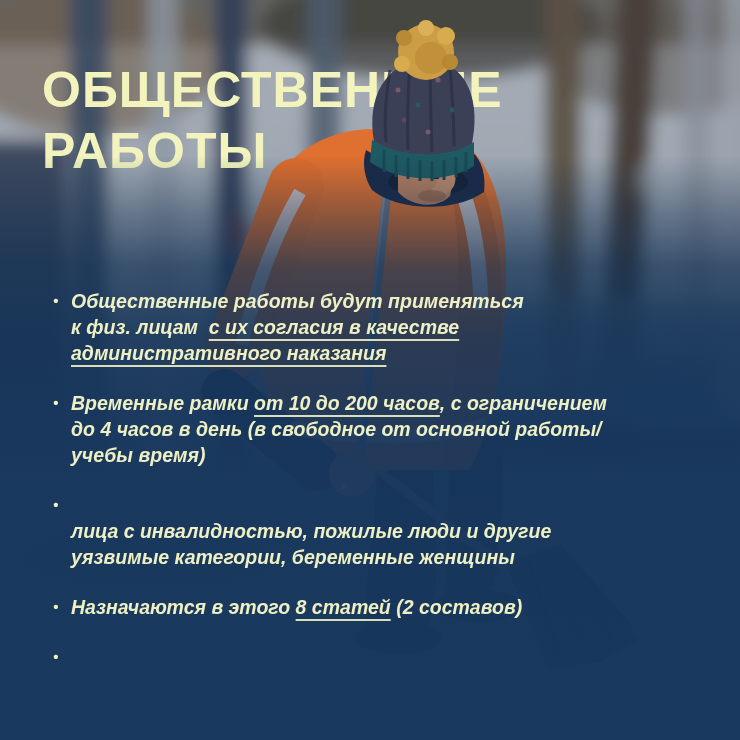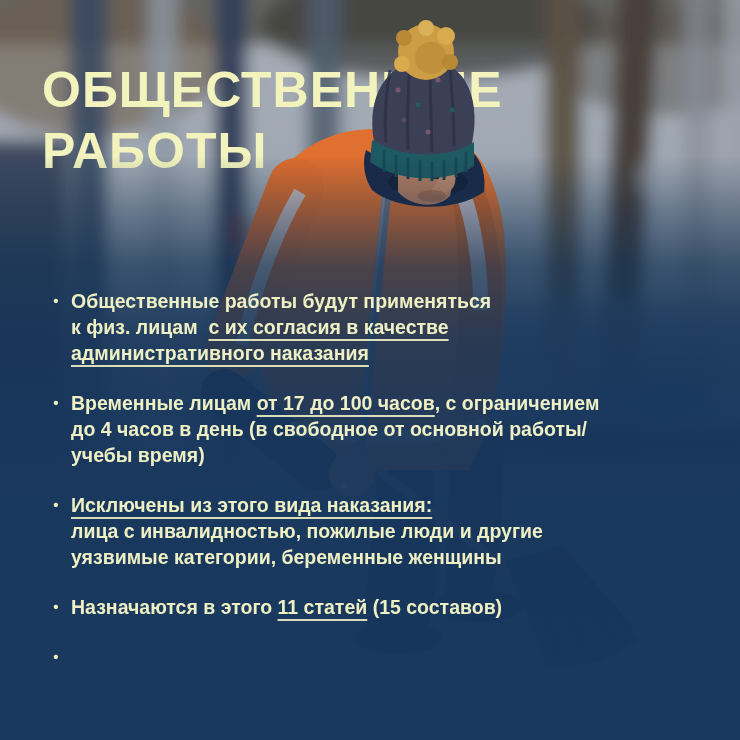--- a/index.html
+++ b/index.html
@@ -37,21 +37,21 @@
     position:absolute;left:50px;top:288px;width:640px;z-index:5;
     margin:0;padding:0;list-style:none;
     color:var(--bullet_text);
     font-size:19.5px;line-height:26px;font-weight:bold;
   }
   .bullets li{display:flex;gap:9px;margin:0 0 24px 0;}
   .dot{
     flex:0 0 12px;color:var(--accent_yellow);
     font-size:15px;line-height:26px;text-align:center;
   }
-  .btxt{white-space:pre-wrap;}
+  .btxt{white-space:pre-wrap;font-style:italic;}
   .u{
     text-decoration:underline;
     text-decoration-thickness:1.5px;
     text-underline-offset:5px;
     text-decoration-color:rgba(238,240,196,.9);
   }
 </style>
 </head>
 <body>
 
@@ -196,32 +196,32 @@
 
   <ul class="bullets">
       <li>
         <span class="dot">•</span>
         <div class="btxt"><span>Общественные работы будут применяться
 к физ. лицам  </span><span class="u">с их согласия в качестве
 административного наказания</span></div>
       </li>
       <li>
         <span class="dot">•</span>
-        <div class="btxt"><span>Временные лицам </span><span class="u">от 17 до 100 часов</span><span>, с ограничением
+        <div class="btxt"><span>Временные рамки </span><span class="u">от 10 до 200 часов</span><span>, с ограничением
 до 4 часов в день (в свободное от основной работы/
 учебы время)</span></div>
       </li>
       <li>
         <span class="dot">•</span>
-        <div class="btxt"><span class="u">Исключены из этого вида наказания:</span><span>
+        <div class="btxt"><span>
 лица с инвалидностью, пожилые люди и другие
 уязвимые категории, беременные женщины</span></div>
       </li>
       <li>
         <span class="dot">•</span>
-        <div class="btxt"><span>Назначаются в этого </span><span class="u">11 статей</span><span> (15 составов)</span></div>
+        <div class="btxt"><span>Назначаются в этого </span><span class="u">8 статей</span><span> (2 составов)</span></div>
       </li>
       <li>
         <span class="dot">•</span>
       </li>
     </ul>
 
 </div>
 
 </body></html>

